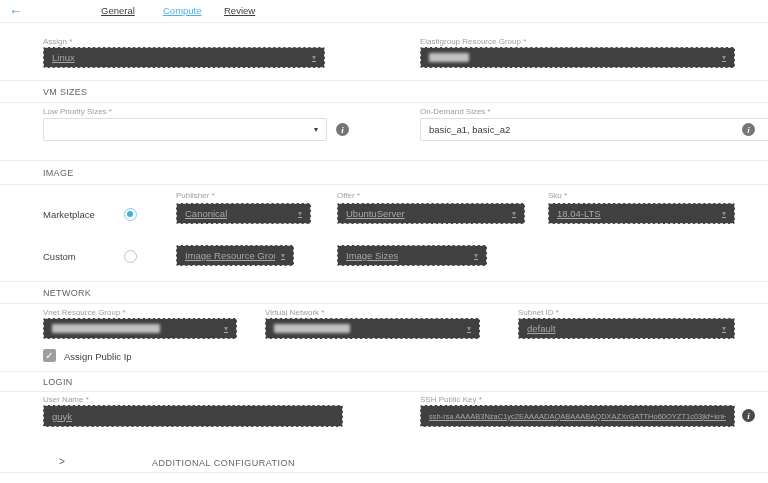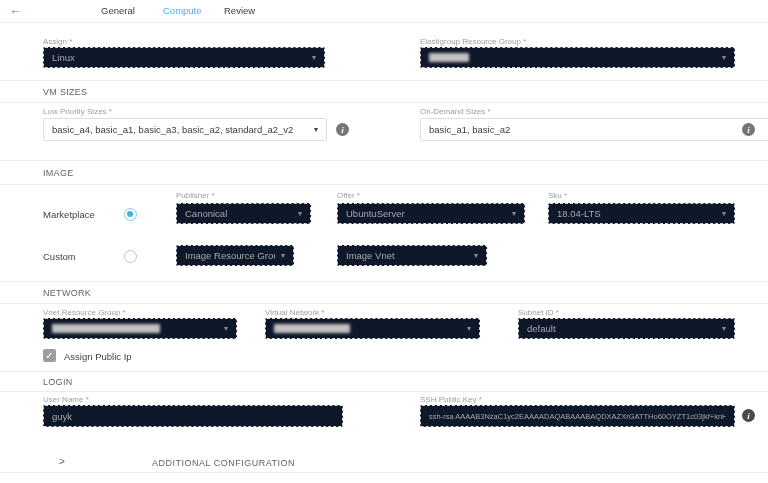--- a/index.html
+++ b/index.html
@@ -3,38 +3,38 @@
 <meta charset="utf-8">
 <style>
   html,body{margin:0;padding:0;background:#fff;}
   .page{position:relative;width:768px;height:483px;background:#fff;overflow:hidden;
         font-family:"Liberation Sans",sans-serif;-webkit-font-smoothing:antialiased;}
   .hr{position:absolute;left:0;width:768px;height:1px;background:#ececec;}
   .lbl{position:absolute;font-size:8px;color:#9aa0a6;white-space:nowrap;}
   .sec{position:absolute;font-size:9px;color:#5f6368;letter-spacing:.3px;white-space:nowrap;}
   .sel{position:absolute;height:21px;display:flex;align-items:center;padding:0 8px;
        box-sizing:border-box;font-size:9.5px;border-radius:2px;white-space:nowrap;overflow:hidden;}
-  .dis{border:1px dashed #d9d9d9;background:#0f172a;color:#a7a7a7;}
+  .dis{border:1px dashed #d9d9d9;background:#404040;color:#a7a7a7;text-decoration:underline;}
   .ena{border:1px solid #dedede;background:#fff;color:#3c4043;height:23px;}
   .caret{margin-left:auto;font-size:8px;color:#8a8a8a;padding-left:6px;flex:none;}
   .ena .caret{color:#3c4043;}
   .val{overflow:hidden;text-overflow:clip;}
   .info{position:absolute;width:13px;height:13px;border-radius:50%;background:#757575;color:#fff;
         font-size:9px;font-style:italic;font-weight:bold;font-family:"Liberation Serif",serif;
         display:flex;align-items:center;justify-content:center;}
   .info.dark{background:#4a4a4a;}
   .radio{position:absolute;width:13px;height:13px;border-radius:50%;box-sizing:border-box;background:#fff;}
   .radio.on{border:1.5px solid #7fcbf1;}
   .radio.on::after{content:"";position:absolute;left:2px;top:2px;width:6px;height:6px;border-radius:50%;background:#45aee8;}
   .radio.off{border:1.5px solid #c2c2c2;}
   .rowlbl{position:absolute;font-size:9.5px;color:#424242;font-weight:normal;white-space:nowrap;}
   .chk{position:absolute;width:13px;height:13px;background:#9e9e9e;border-radius:2px;color:#fff;
        font-size:10px;line-height:13px;text-align:center;}
   .redact{display:inline-block;height:9px;background:#c2c2c2;border-radius:1px;filter:blur(1.5px);}
-  .tab{position:absolute;top:5px;font-size:9.5px;color:#3c4043;white-space:nowrap;cursor:pointer;}
+  .tab{position:absolute;top:5px;font-size:9.5px;color:#3c4043;white-space:nowrap;cursor:pointer;text-decoration:underline;}
   .tab.active{color:#4cb2e9;text-align:center;}
   .back{position:absolute;left:9px;top:1px;font-size:14px;color:#3d9be0;cursor:pointer;}
   .chev{position:absolute;font-size:10px;color:#616161;}
   .sshtxt{font-size:7.5px;letter-spacing:0;}
 </style>
 </head>
 <body>
 
 <div class="page">
 
@@ -54,21 +54,20 @@
     <span class="redact" style="width:40px"></span>
     <span class="caret">▾</span>
   </div>
   <div class="hr" style="top:80px"></div>
 
   <span class="sec" style="left:43px;top:87px">VM SIZES</span>
   <div class="hr" style="top:102px"></div>
 
   <span class="lbl" style="left:43px;top:107px">Low Priority Sizes *</span>
   <div class="sel ena" style="left:43px;top:118px;width:284px">
-    <span class="val">basic_a4, basic_a1, basic_a3, basic_a2, standard_a2_v2</span>
     <span class="caret">▾</span>
   </div>
   <span class="info" style="left:336px;top:123px">i</span>
 
   <span class="lbl" style="left:420px;top:107px">On-Demand Sizes *</span>
   <div class="sel ena" style="left:420px;top:118px;width:368px">
     <span class="val">basic_a1, basic_a2</span>
     <span class="caret">▾</span>
   </div>
   <span class="info" style="left:742px;top:123px">i</span>
@@ -99,21 +98,21 @@
   </div>
 
   <span class="rowlbl" style="left:43px;top:251px">Custom</span>
   <span class="radio off" style="left:124px;top:250px"></span>
 
   <div class="sel dis" style="left:176px;top:245px;width:118px">
     <span class="val">Image Resource Group</span>
     <span class="caret">▾</span>
   </div>
   <div class="sel dis" style="left:337px;top:245px;width:150px">
-    <span class="val">Image Vnet</span>
+    <span class="val">Image Sizes</span>
     <span class="caret">▾</span>
   </div>
   <div class="hr" style="top:281px"></div>
 
   <span class="sec" style="left:43px;top:288px">NETWORK</span>
   <div class="hr" style="top:303px"></div>
 
   <span class="lbl" style="left:43px;top:308px">Vnet Resource Group *</span>
   <div class="sel dis" style="left:43px;top:318px;width:194px">
     <span class="redact" style="width:108px"></span>

